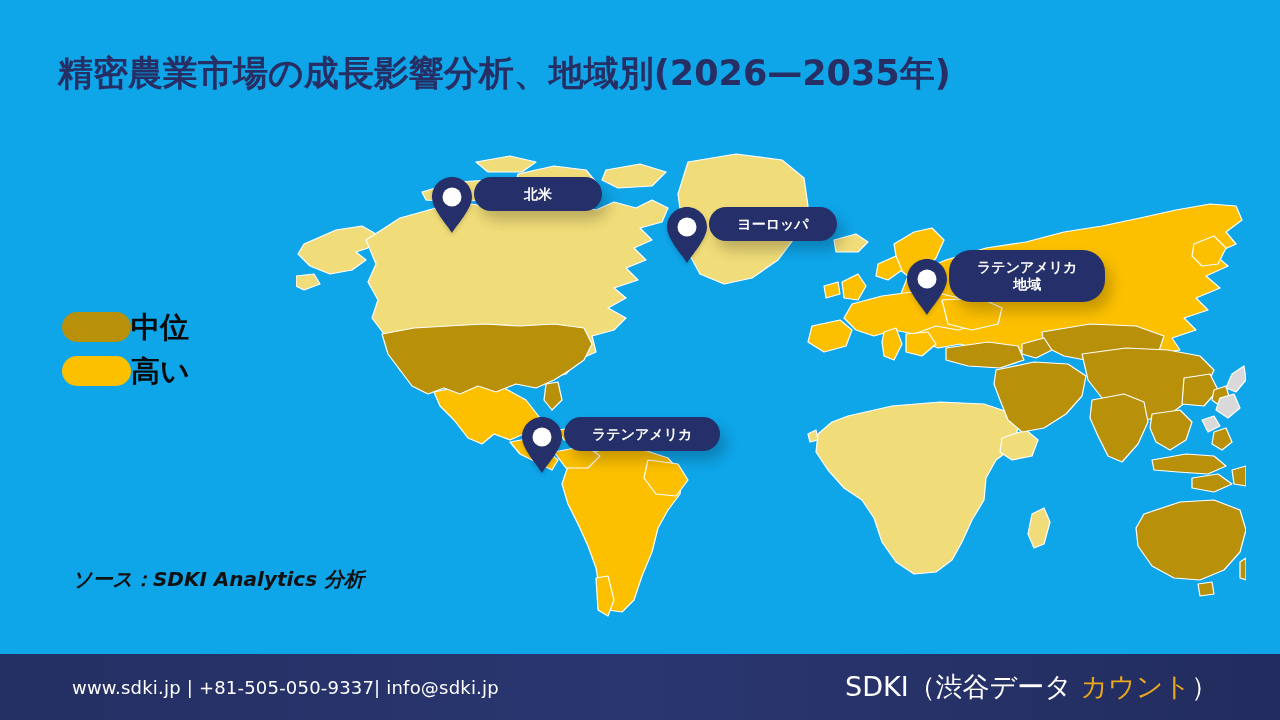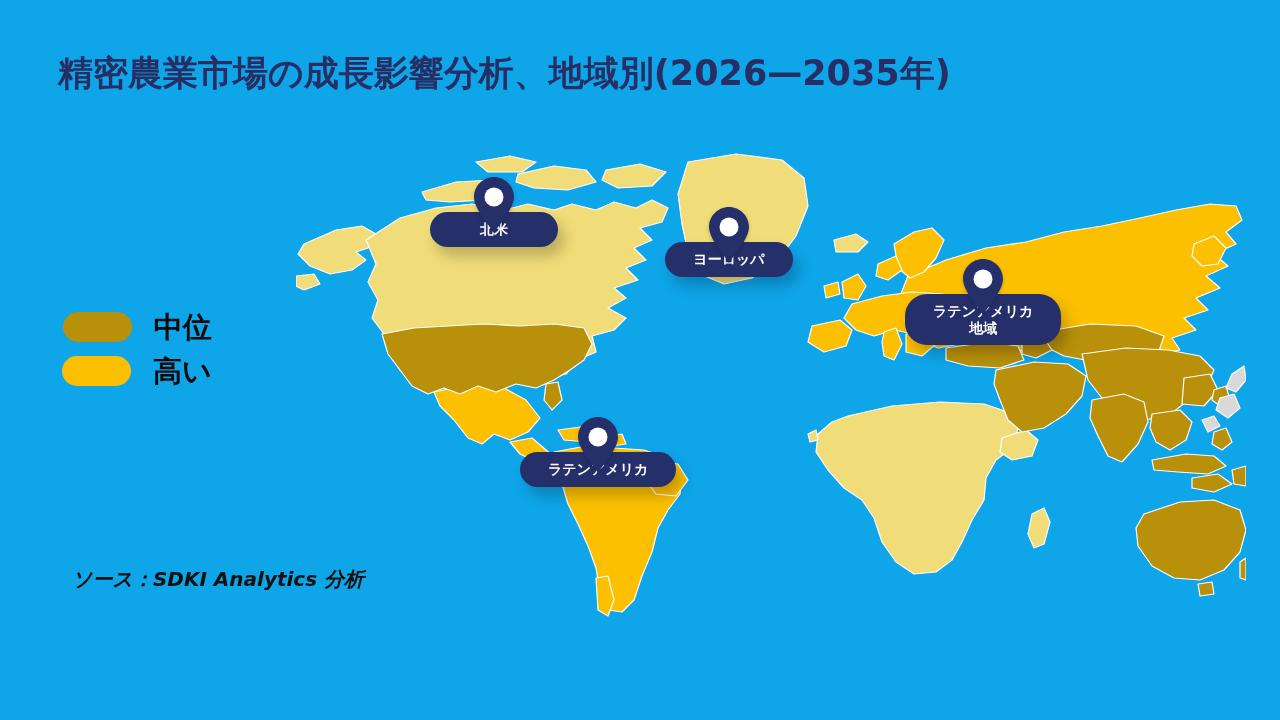--- a/index.html
+++ b/index.html
@@ -38,22 +38,20 @@
     position: absolute;
     left: 62px;
     top: 312px;
     display: flex;
     flex-direction: column;
     gap: 14px;
   }
   .legend-row {
     display: flex;
     align-items: center;
-    gap: 22px;
-    justify-content: flex-end;
   }
   .legend-swatch {
     width: 69px;
     height: 30px;
     border-radius: 15px;
   }
   .legend-label {
     font-size: 29px;
     font-weight: 700;
     color: #0a0a0a;
@@ -81,21 +79,21 @@
     top: 148px;
     width: 950px;
     height: 470px;
   }
   .map-svg { display: block; width: 100%; height: 100%; }
 
   
   .pin {
     position: absolute;
     display: flex;
-    flex-direction: column;
+    flex-direction: row;
     align-items: center;
   }
   .pin-marker {
     width: 44px;
     height: 58px;
     position: relative;
     z-index: 3;
     filter: drop-shadow(0 2px 2px rgba(0,0,0,0.18));
   }
   .pin-label {
@@ -327,14 +325,18 @@
 
     <div class="pin" style="left:224px; top:268px;">
       <svg class="pin-marker" viewBox="0 0 44 58">
         <path d="M22 1 C11 1 2 10 2 21 C2 33 18 50 22 57 C26 50 42 33 42 21 C42 10 33 1 22 1 Z" fill="#25306B"></path>
         <circle cx="22" cy="21" r="9.5" fill="#ffffff"></circle>
       </svg>
       <div class="pin-label">ラテンアメリカ</div>
     </div>
   </div>
 
+  <div class="footer">
+    <div class="footer-left">www.sdki.jp  |  +81-505-050-9337|  info@sdki.jp</div>
+    <div class="footer-right"><span>SDKI（渋谷データ </span><span class="accent">カウント</span><span>）</span></div>
+  </div>
 
 </div>
 
 </body></html>

